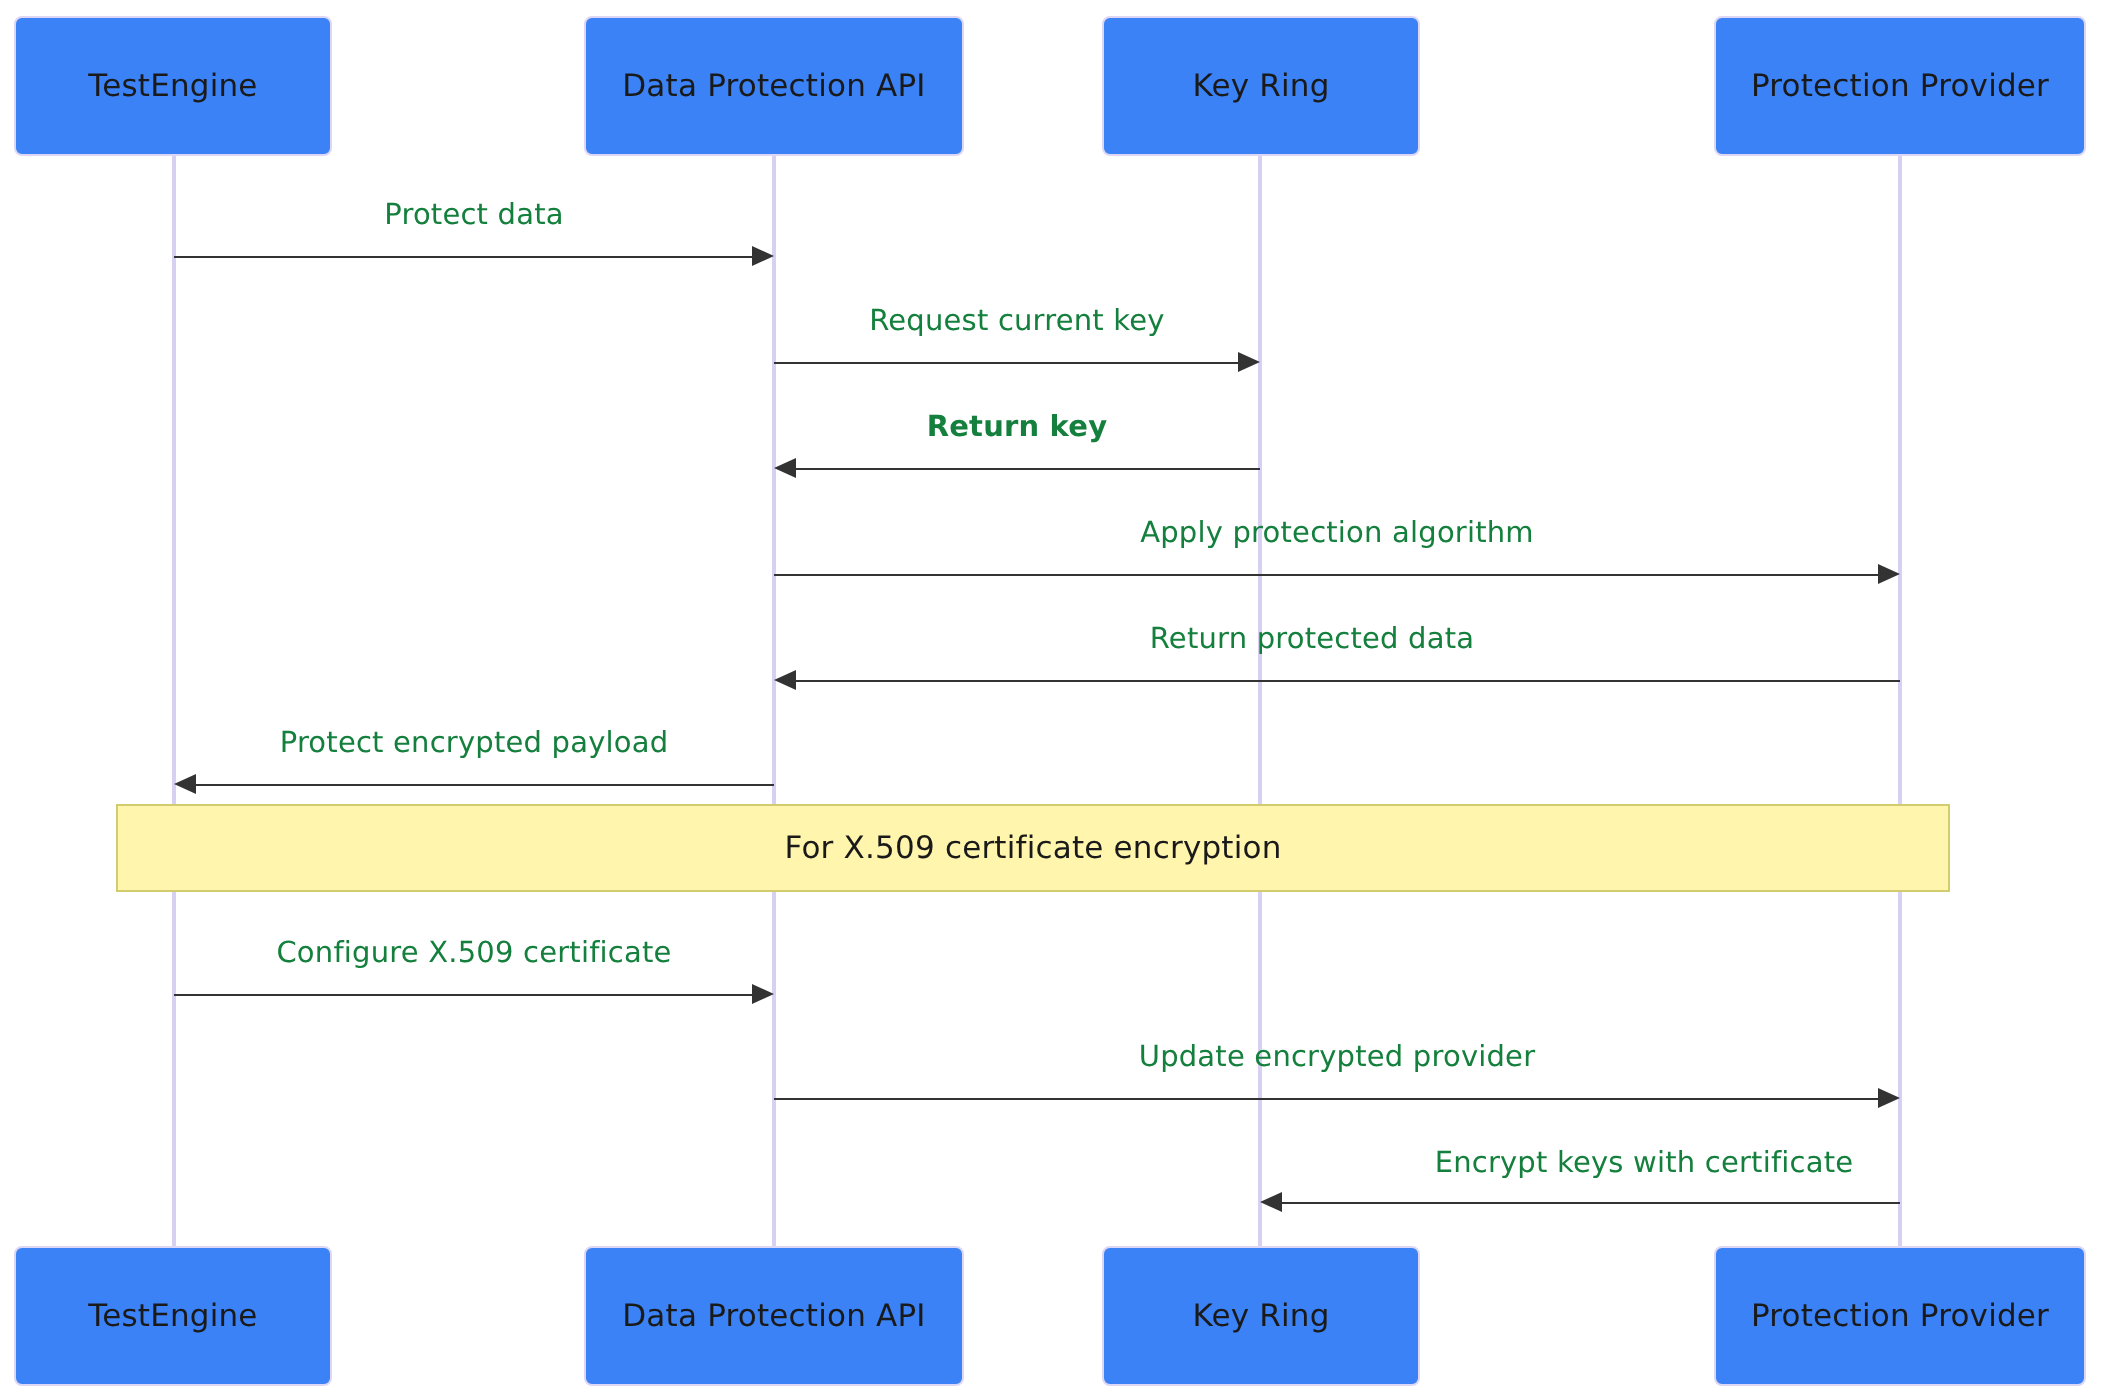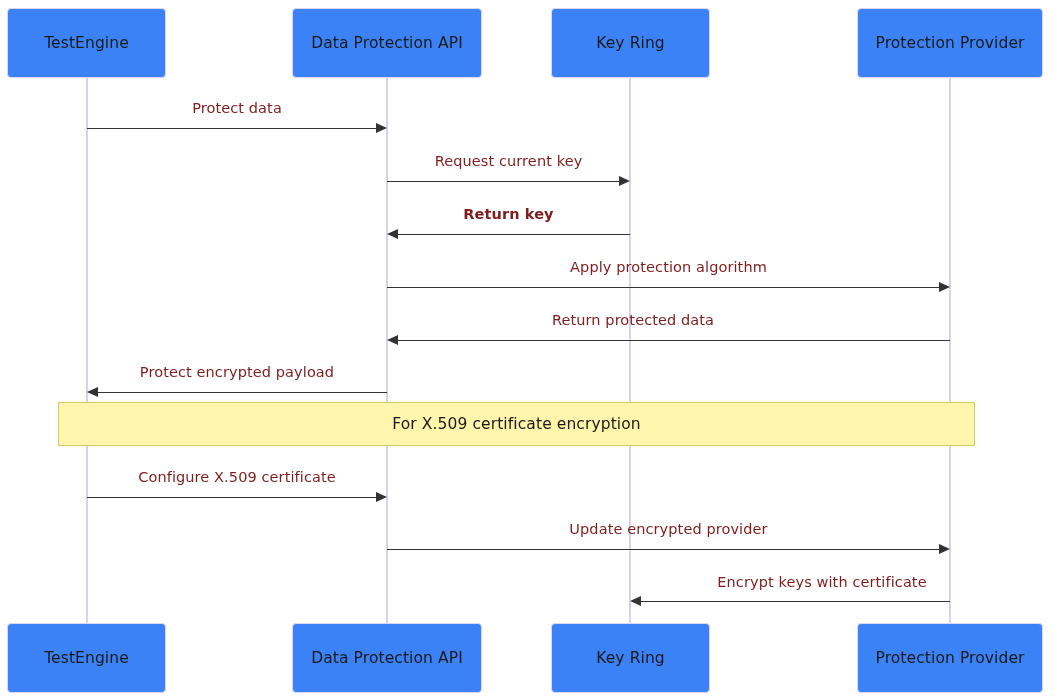--- a/index.html
+++ b/index.html
@@ -33,21 +33,21 @@
   }
   .participant-label {
     font-size: 15.5px;
     color: #1a1a1a;
     white-space: nowrap;
     letter-spacing: 0.1px;
   }
   .msg-label {
     position: absolute;
     font-size: 14.5px;
-    color: #7f1d1d;
+    color: #15803d;
     white-space: nowrap;
     transform: translateX(-50%);
     letter-spacing: 0.1px;
   }
   .msg-line {
     position: absolute;
     height: 0;
     border-top: 1.6px solid #333333;
   }
   .arrowhead {
@@ -114,21 +114,21 @@
         <div class="msg-label" style="left: 508.5px; top: 206px; font-weight: bold;">Return key</div>
       </div>
       <div>
         <div class="msg-line" style="top: 287px; left: 387px; width: 552px;"></div>
         <div class="arrowhead right" style="top: 282px; left: 939px;"></div>
         <div class="msg-label" style="left: 668.5px; top: 259px; text-align: right;">Apply protection algorithm</div>
       </div>
       <div>
         <div class="msg-line" style="top: 340px; left: 398px; width: 552px;"></div>
         <div class="arrowhead left" style="top: 335px; left: 387px;"></div>
-        <div class="msg-label" style="left: 633px; top: 312px;">Return protected data</div>
+        <div class="msg-label" style="left: 656px; top: 312px;">Return protected data</div>
       </div>
       <div>
         <div class="msg-line" style="top: 392px; left: 98px; width: 289px;"></div>
         <div class="arrowhead left" style="top: 387px; left: 87px;"></div>
         <div class="msg-label" style="left: 237px; top: 364px;">Protect encrypted payload</div>
       </div>
       <div>
         <div class="msg-line" style="top: 497px; left: 87px; width: 289px;"></div>
         <div class="arrowhead right" style="top: 492px; left: 376px;"></div>
         <div class="msg-label" style="left: 237px; top: 469px;">Configure X.509 certificate</div>

